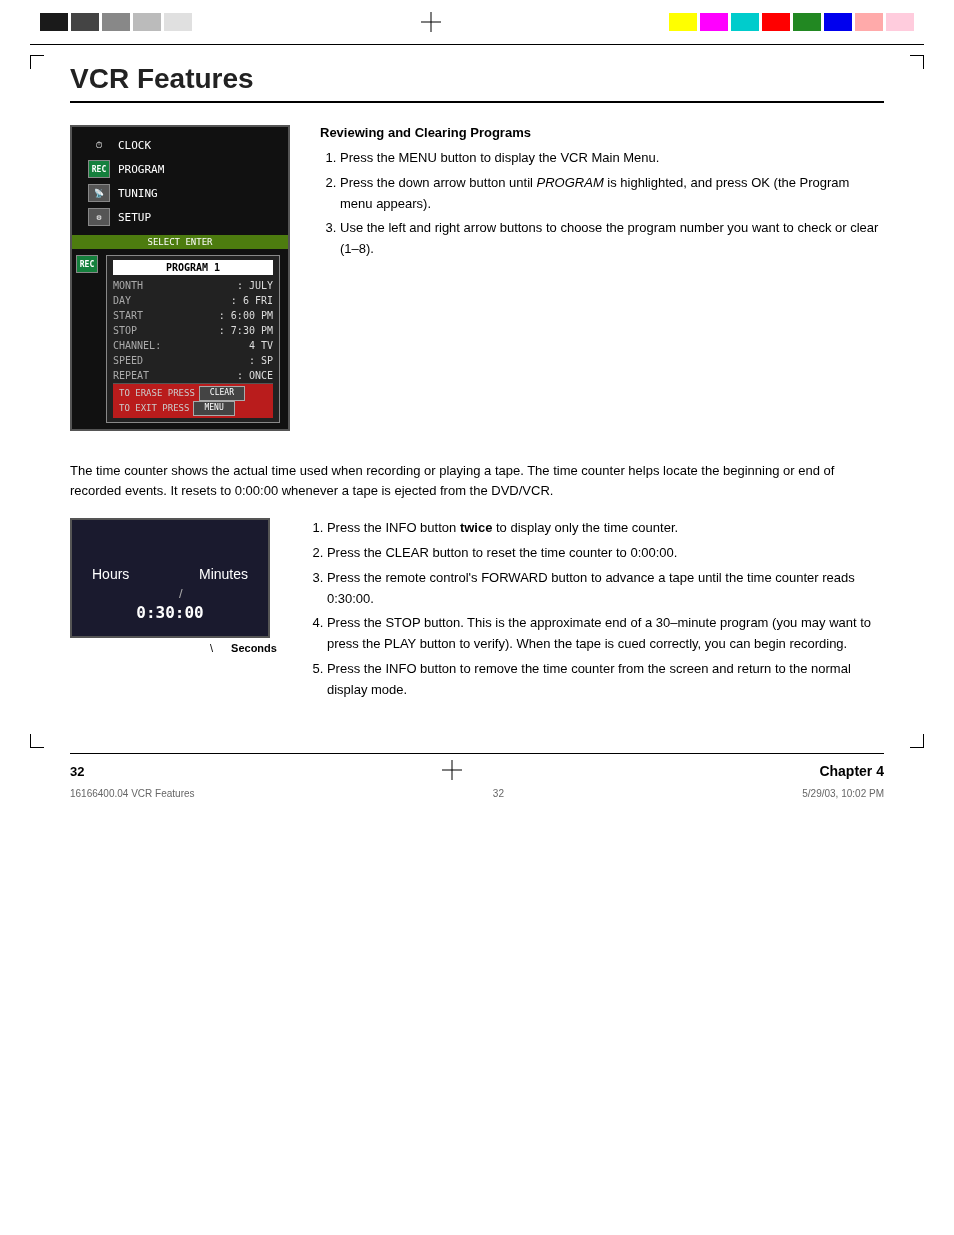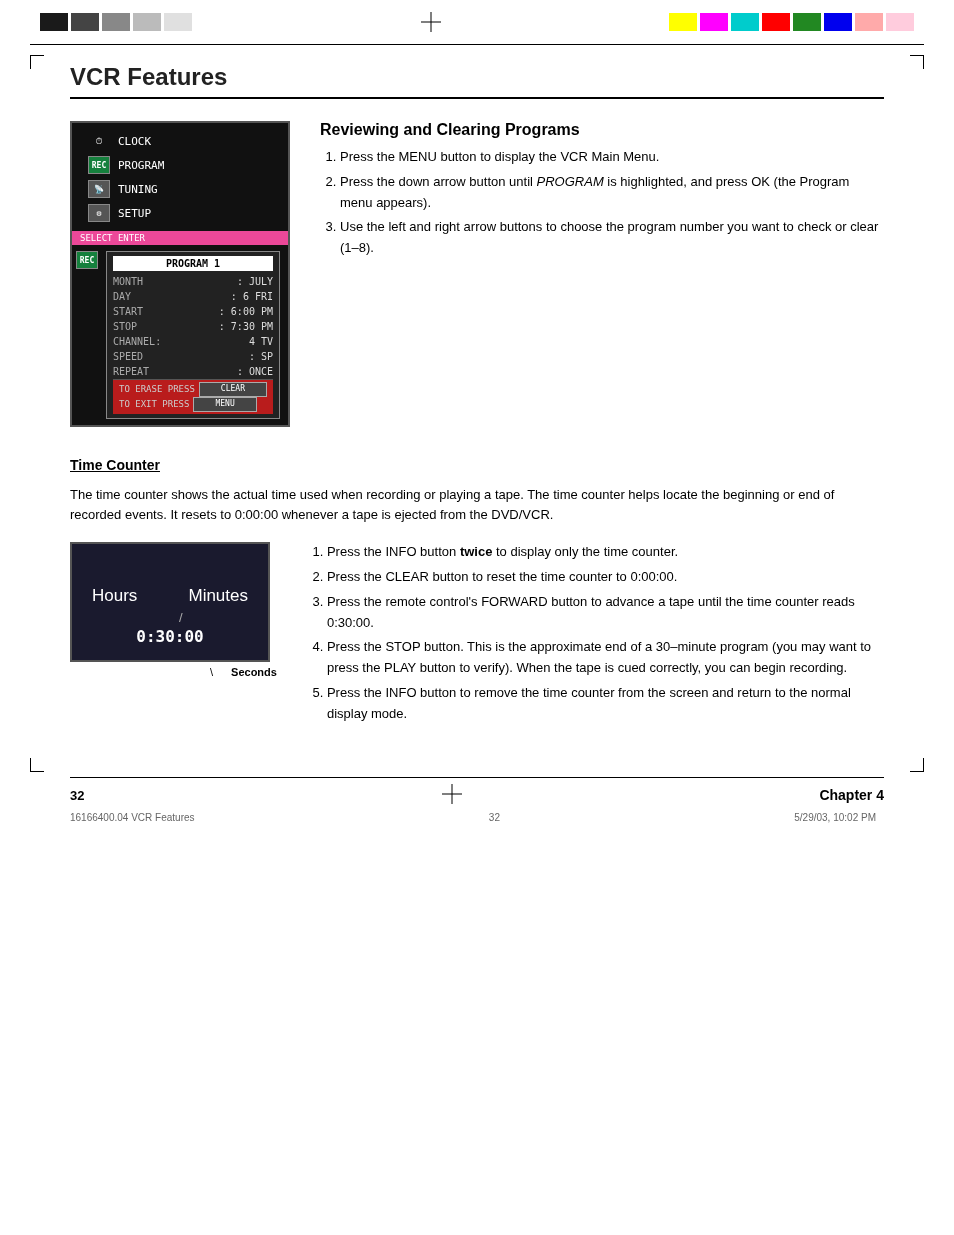--- a/index.html
+++ b/index.html
@@ -92,21 +92,21 @@
     .corner-bl { bottom: 65px; left: 30px; border-bottom: 1.5px solid #000; border-left: 1.5px solid #000; }
     .corner-br { bottom: 65px; right: 30px; border-bottom: 1.5px solid #000; border-right: 1.5px solid #000; }
 
     
     .page-content {
       padding: 0 70px;
     }
 
     
     .page-title {
-      font-size: 24px;
+      font-size: 28px;
       font-weight: bold;
       color: #222;
       padding-top: 18px;
       padding-bottom: 6px;
       border-bottom: 2px solid #000;
       margin-bottom: 22px;
     }
 
     
     .main-section {
@@ -191,38 +191,39 @@
       border-top: 1px solid #555;
     }
     .vcr-hint {
       display: flex;
       align-items: center;
       gap: 4px;
       line-height: 1.6;
     }
     .vcr-btn-label {
       border: 1px solid #aaa;
-      padding: 0 21px;
+      padding: 0 10px;
       font-size: 8px;
       background: #444;
       color: #fff;
     }
     .vcr-select-bar {
-      background: #ec4899;
+      background: #4d7c0f;
       color: #fff;
       font-size: 9px;
       padding: 2px 8px;
+      text-align: center;
     }
 
     
     .section-text {
       flex: 1;
     }
     .section-heading {
-      font-size: 16px;
+      font-size: 13px;
       font-weight: bold;
       margin-bottom: 8px;
     }
     .section-subtext {
       font-size: 13px;
       margin-bottom: 8px;
       line-height: 1.5;
     }
     .numbered-list {
       padding-left: 20px;
@@ -281,21 +282,21 @@
       align-items: center;
       justify-content: flex-end;
       padding: 10px;
       position: relative;
     }
     .diagram-labels {
       display: flex;
       justify-content: space-between;
       width: 100%;
       color: #fff;
-      font-size: 17px;
+      font-size: 14px;
       margin-bottom: 4px;
       padding: 0 10px;
     }
     .time-display {
       color: #fff;
       font-family: monospace;
       font-size: 16px;
       font-weight: bold;
       margin-bottom: 4px;
     }
@@ -317,21 +318,21 @@
       font-weight: bold;
     }
     .footer-right {
       font-size: 14px;
       font-weight: bold;
     }
     .footer-meta {
       position: absolute;
       bottom: 14px;
       left: 70px;
-      right: 78px;
+      right: 70px;
       display: flex;
       justify-content: space-between;
       font-size: 10px;
       color: #666;
     }
   </style>
 </head>
 <body>
 
 <div style="position:relative;">
@@ -450,21 +451,20 @@
         <div class="section-heading">Reviewing and Clearing Programs</div>
         <ol class="numbered-list">
           <li>Press the MENU button to display the VCR Main Menu.</li>
           <li>Press the down arrow button until <em>PROGRAM</em> is highlighted, and press OK (the Program menu appears).</li>
           <li>Use the left and right arrow buttons to choose the program number you want to check or clear (1–8).</li>
         </ol>
       </div>
     </div>
 
     <div class="time-counter-section">
-      <div class="section-title-underline">Time Counter</div>
       <div class="paragraph">The time counter shows the actual time used when recording or playing a tape. The time counter helps locate the beginning or end of recorded events. It resets to 0:00:00 whenever a tape is ejected from the DVD/VCR.</div>
 
       <div class="time-counter-layout">
 
         <div style="display:flex;flex-direction:column;align-items:flex-start;">
           <div class="time-counter-diagram">
             <div class="diagram-labels">
               <span>Hours</span>
               <span>Minutes</span>
             </div>

